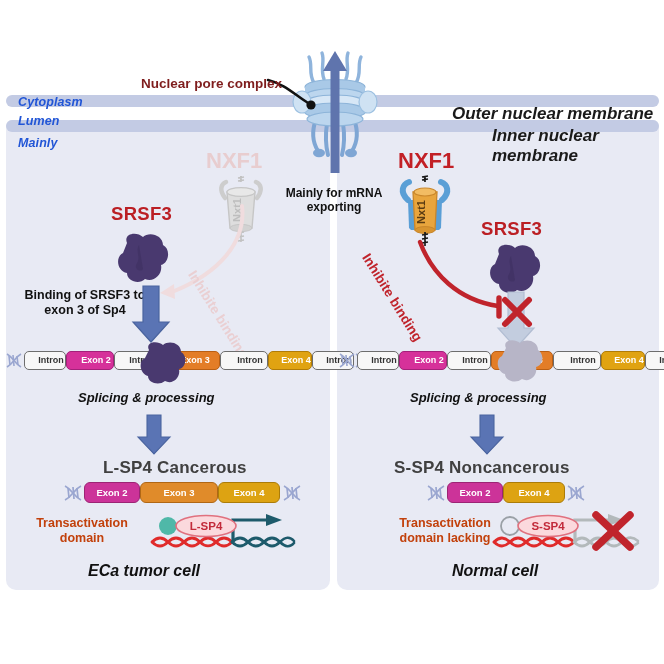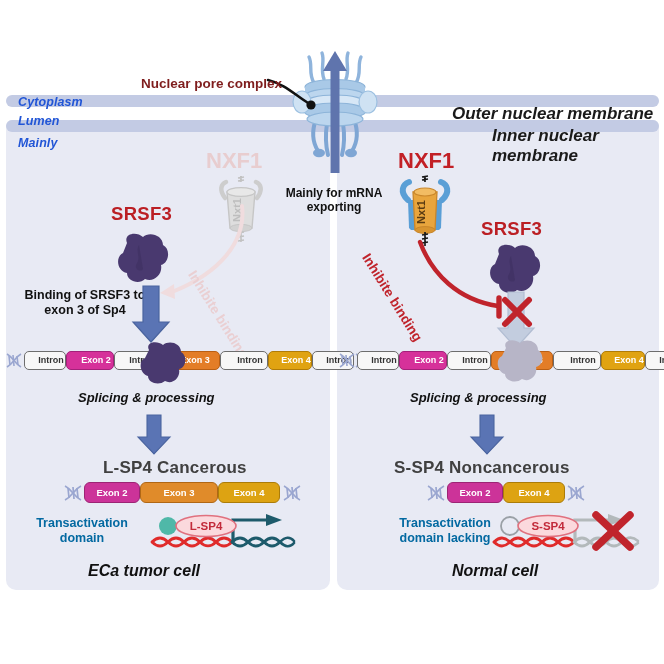--- a/index.html
+++ b/index.html
@@ -20,21 +20,21 @@
   .membLabel{position:absolute;color:#1a1a1a;font-style:italic;font-weight:bold;font-size:17px;}
   .npcLabel{position:absolute;color:#7f1d1d;font-weight:bold;font-size:13.5px;}
   .mrnaLabel{position:absolute;color:#111;font-weight:bold;font-size:12px;text-align:center;line-height:14px;}
   .nxf1{position:absolute;font-weight:bold;font-size:22px;letter-spacing:0px;}
   .nxf1.active{color:#c22026;}
   .nxf1.faded{color:#e8cdcf;}
   .srsf3{position:absolute;font-weight:bold;font-size:18.5px;color:#bb1f24;letter-spacing:.3px;}
   .bindtxt{position:absolute;color:#111;font-weight:bold;font-size:12.5px;text-align:center;line-height:15px;}
   .splice{position:absolute;color:#111;font-weight:bold;font-style:italic;font-size:13px;}
   .product{position:absolute;font-weight:bold;font-size:17px;color:#404040;letter-spacing:.2px;}
-  .tadlbl{position:absolute;color:#0369a1;font-weight:bold;font-size:12.5px;text-align:center;line-height:15px;}
+  .tadlbl{position:absolute;color:#c2410c;font-weight:bold;font-size:12.5px;text-align:center;line-height:15px;}
   .celltype{position:absolute;color:#111;font-weight:bold;font-style:italic;font-size:16px;}
   .inhibtxt{position:absolute;font-weight:bold;font-size:13.5px;white-space:nowrap;}
   .inhibtxt.on{color:#c0242c;}
   .inhibtxt.off{color:#eacfd2;}
   
   .exonrow{position:absolute;height:19px;}
   .box{position:absolute;height:19px;border-radius:5px;box-sizing:border-box;
        font-size:9px;font-weight:bold;display:flex;align-items:center;justify-content:center;
        line-height:1;padding-left:12px;}
   .intron{background:#f7f7f7;border:1.3px solid #6d6d6d;color:#333;}

